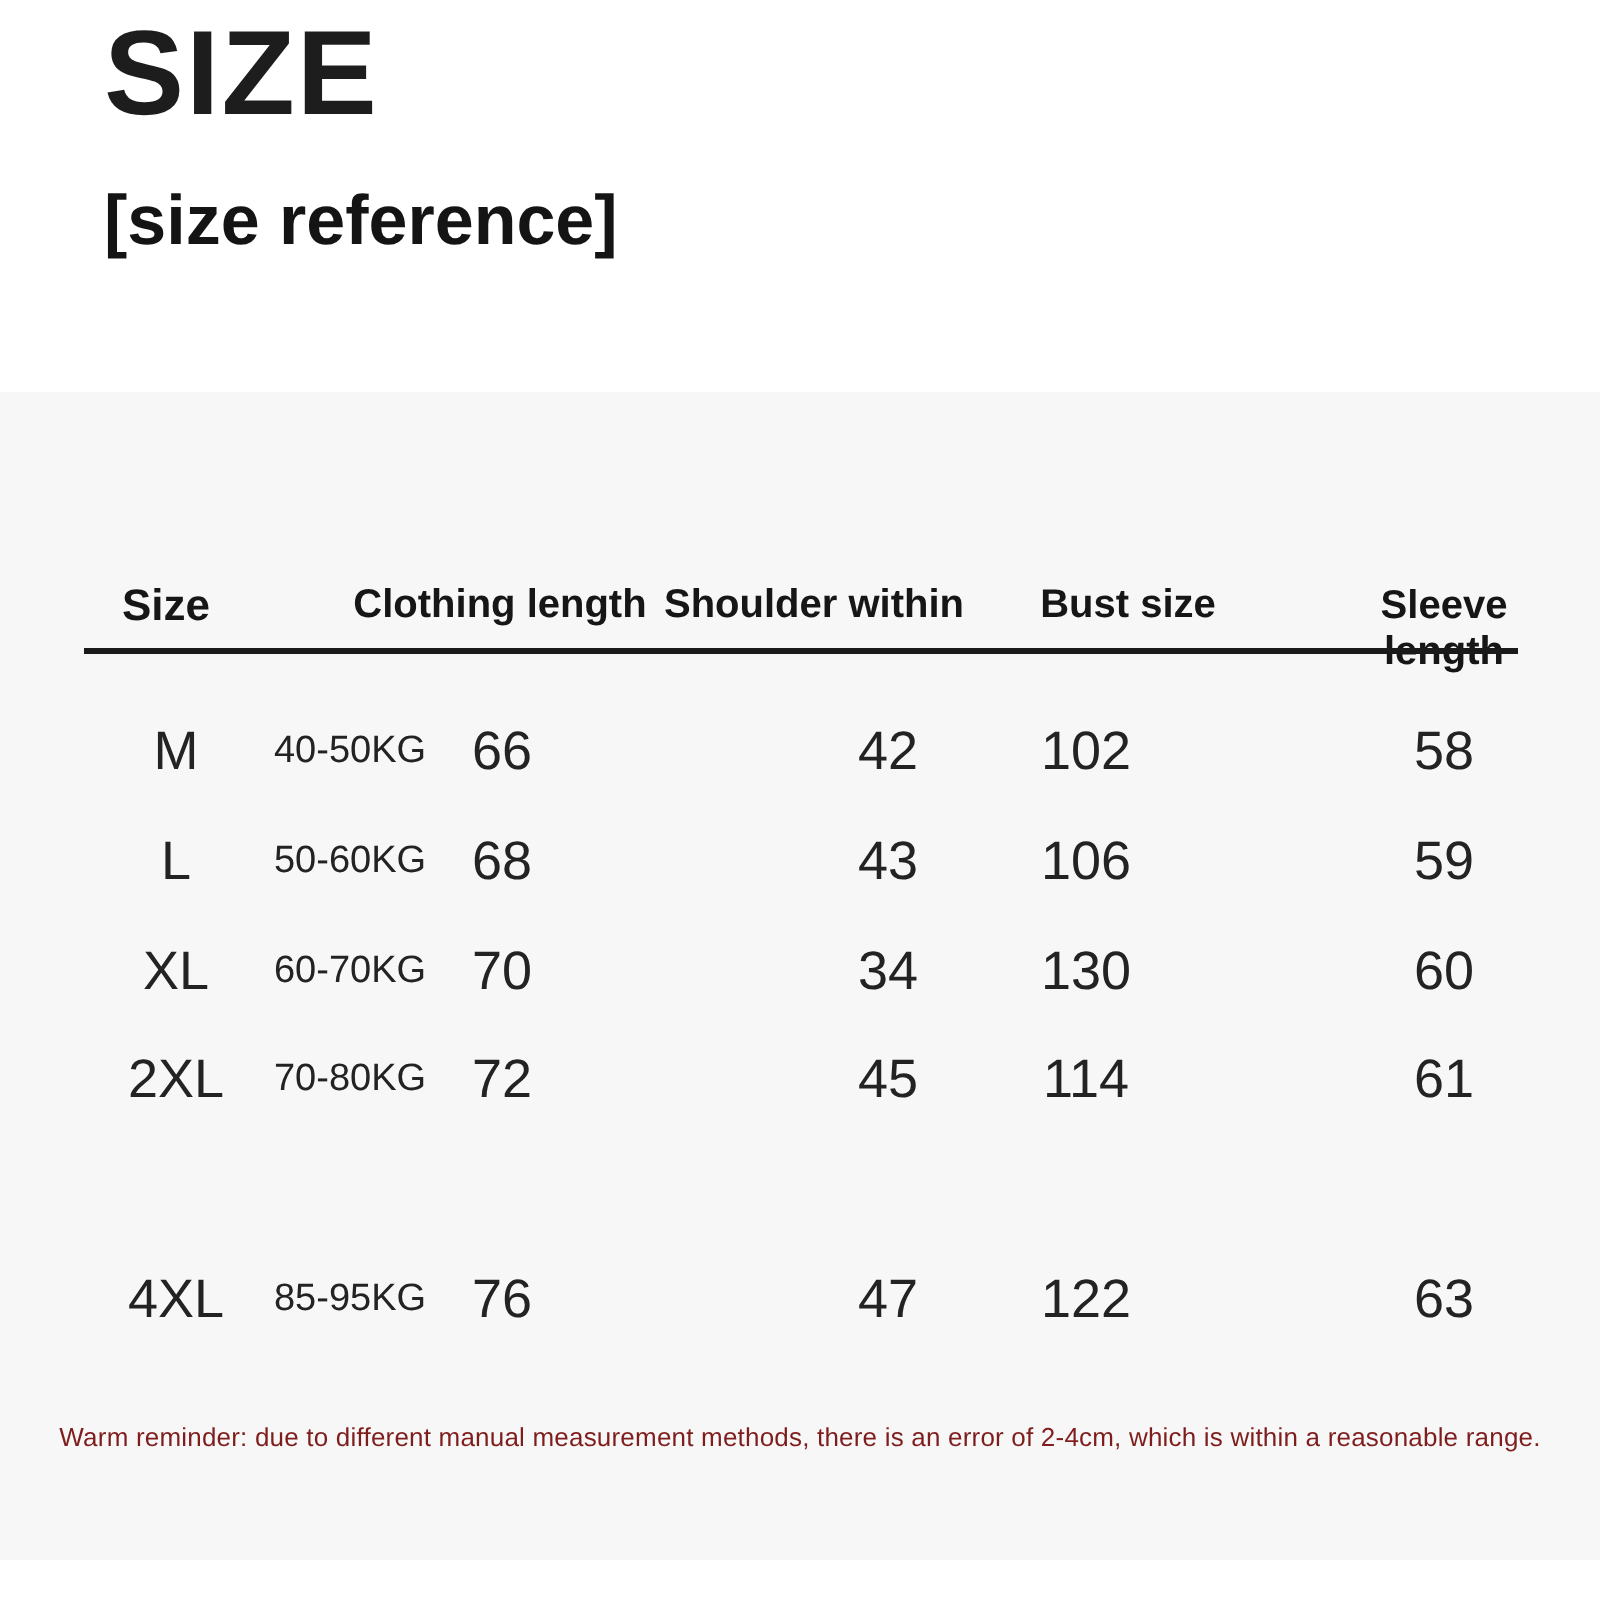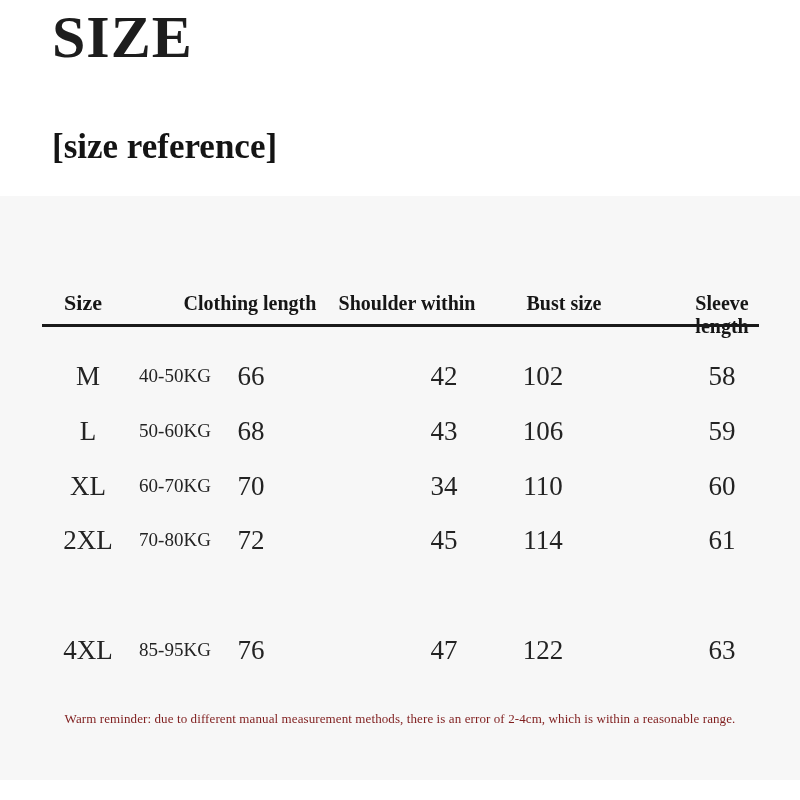--- a/index.html
+++ b/index.html
@@ -6,21 +6,21 @@
     margin: 0;
     padding: 0;
     background: #ffffff;
   }
   .page {
     position: relative;
     width: 800px;
     height: 800px;
     background: #ffffff;
     overflow: hidden;
-    font-family: Liberation Serif, serif;
+    font-family: Liberation Sans, sans-serif;
     color: #1b1b1b;
   }
   
   .panel-band {
     position: absolute;
     left: 0;
     top: 196px;
     width: 800px;
     height: 584px;
     background: #f7f7f7;
@@ -36,21 +36,20 @@
     color: #1d1d1d;
   }
   .page-subtitle {
     position: absolute;
     left: 52px;
     top: 90px;
     font-size: 35px;
     line-height: 42px;
     font-weight: 700;
     color: #141414;
-    margin-top: 36px;
   }
   
   .th {
     position: absolute;
     top: 303px;
     transform: translate(-50%, -50%);
     font-weight: 700;
     font-size: 20px;
     white-space: nowrap;
     color: #161616;
@@ -141,21 +140,21 @@
     <span class="c c-v2">43</span>
     <span class="c c-v3">106</span>
     <span class="c c-v4">59</span>
   </div>
 
   <div class="trow" style="top:459px">
     <span class="c c-size">XL</span>
     <span class="c c-weight">60-70KG</span>
     <span class="c c-v1">70</span>
     <span class="c c-v2">34</span>
-    <span class="c c-v3">110</span>
+    <span class="c c-v3">130</span>
     <span class="c c-v4">60</span>
   </div>
 
   <div class="trow" style="top:513px">
     <span class="c c-size">2XL</span>
     <span class="c c-weight">70-80KG</span>
     <span class="c c-v1">72</span>
     <span class="c c-v2">45</span>
     <span class="c c-v3">114</span>
     <span class="c c-v4">61</span>

